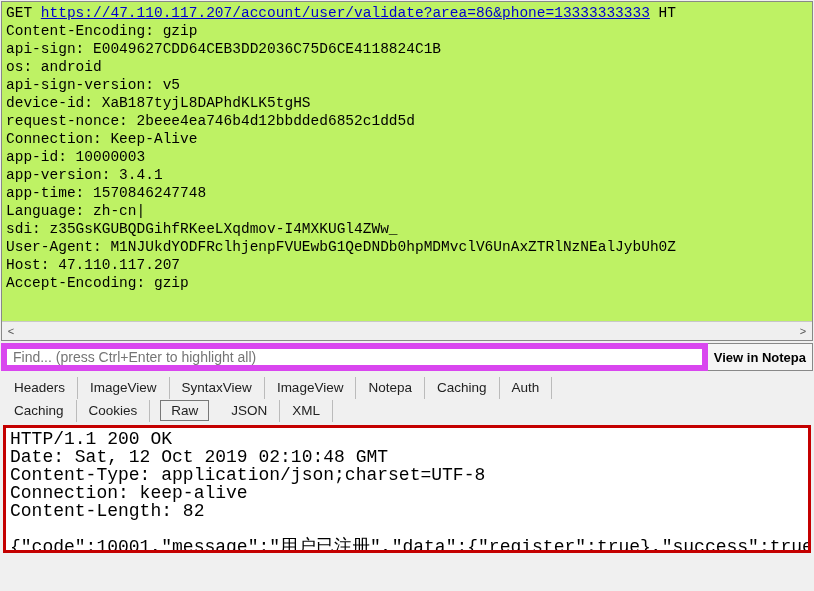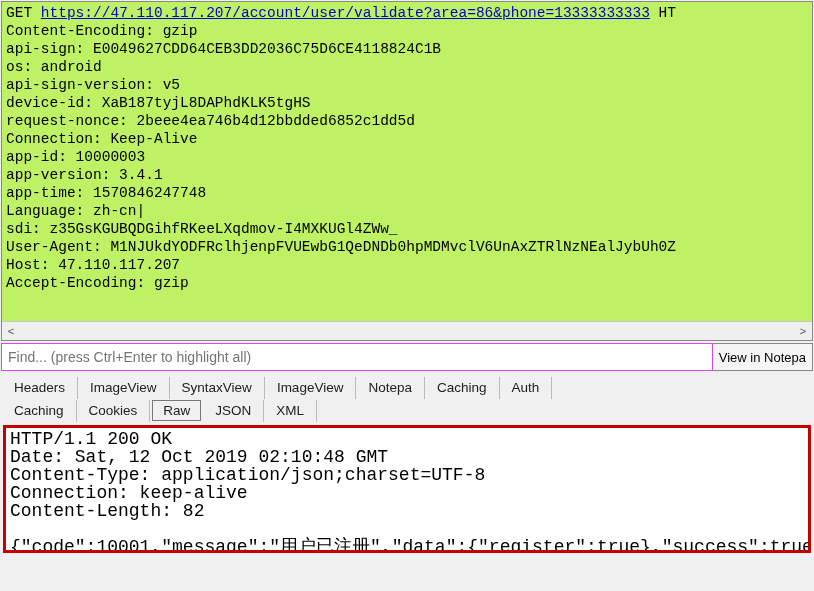--- a/index.html
+++ b/index.html
@@ -56,36 +56,37 @@
   }
   .hscroll-track { flex: 1; background: #efefef; }
 
   .find-row {
     display: flex;
     height: 28px;
     margin: 2px 1px 0 1px;
   }
   .find-input {
     flex: 1;
-    border: 1px solid #d946ef;
+    border: 6px solid #d946ef;
     background: #fff;
     font-family: Tahoma, Arial, sans-serif;
     font-size: 14px;
     padding: 2px 6px;
     color: #555;
   }
   .view-btn {
     border: 1px solid #888;
     border-left: none;
     background: #f5f5f5;
     font-family: Tahoma, Arial, sans-serif;
     font-size: 13px;
     padding: 0 6px;
     display: flex;
     align-items: center;
+    font-weight: bold;
   }
 
   .tabs-area {
     margin-top: 6px;
     background: #f0f0f0;
     font-family: Tahoma, Arial, sans-serif;
     font-size: 13.5px;
   }
   .tab-row {
     display: flex;
@@ -94,21 +95,21 @@
   }
   .tab {
     padding: 3px 12px 4px 12px;
     border-right: 1px solid #bbb;
     color: #222;
     white-space: nowrap;
   }
   .tab.boxed {
     border: 1px solid #777;
     padding: 2px 10px;
-    margin: 1px 2px;
+    margin: 1px 10px;
   }
 
   .response-panel {
     margin: 3px;
     border: 3px solid #c40000;
     background: #fff;
     padding: 2px 4px;
     font-family: Liberation Mono, monospace;
     font-size: 18px;
     line-height: 18px;

